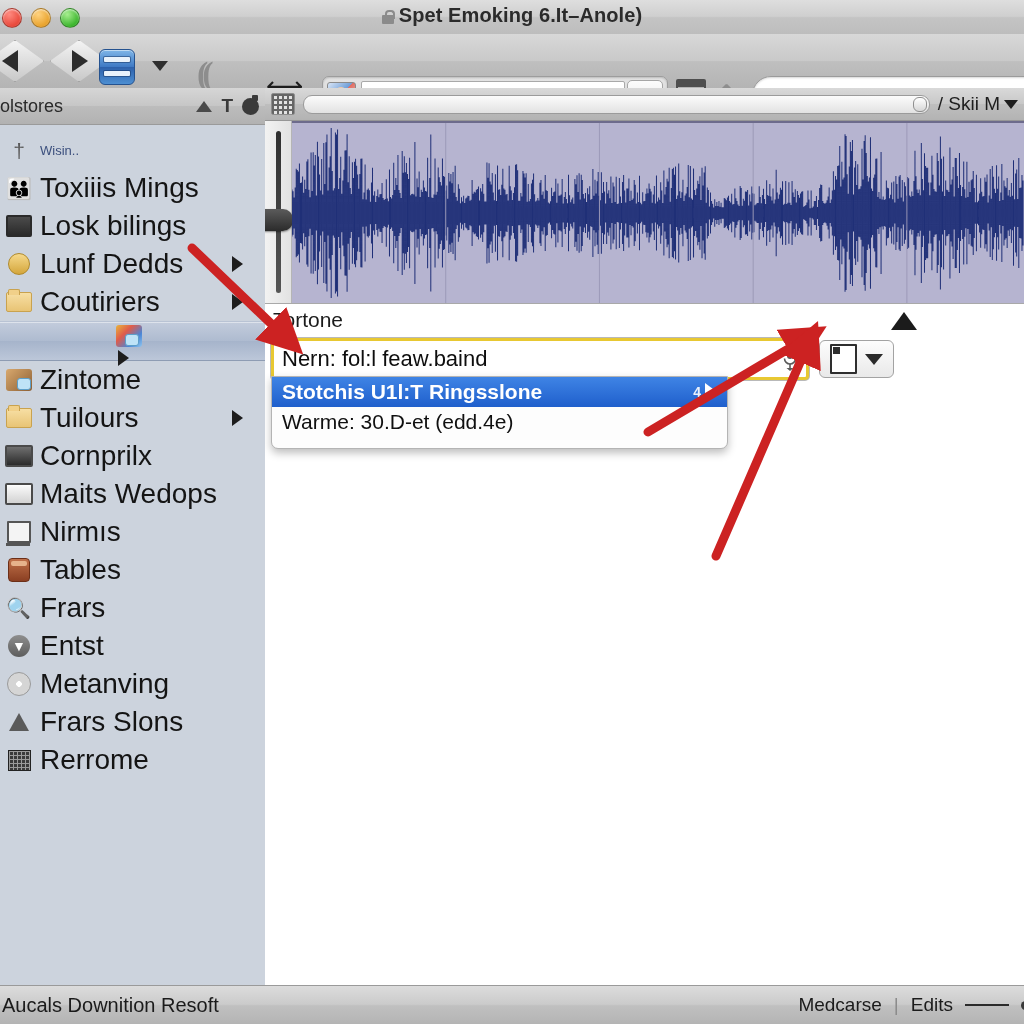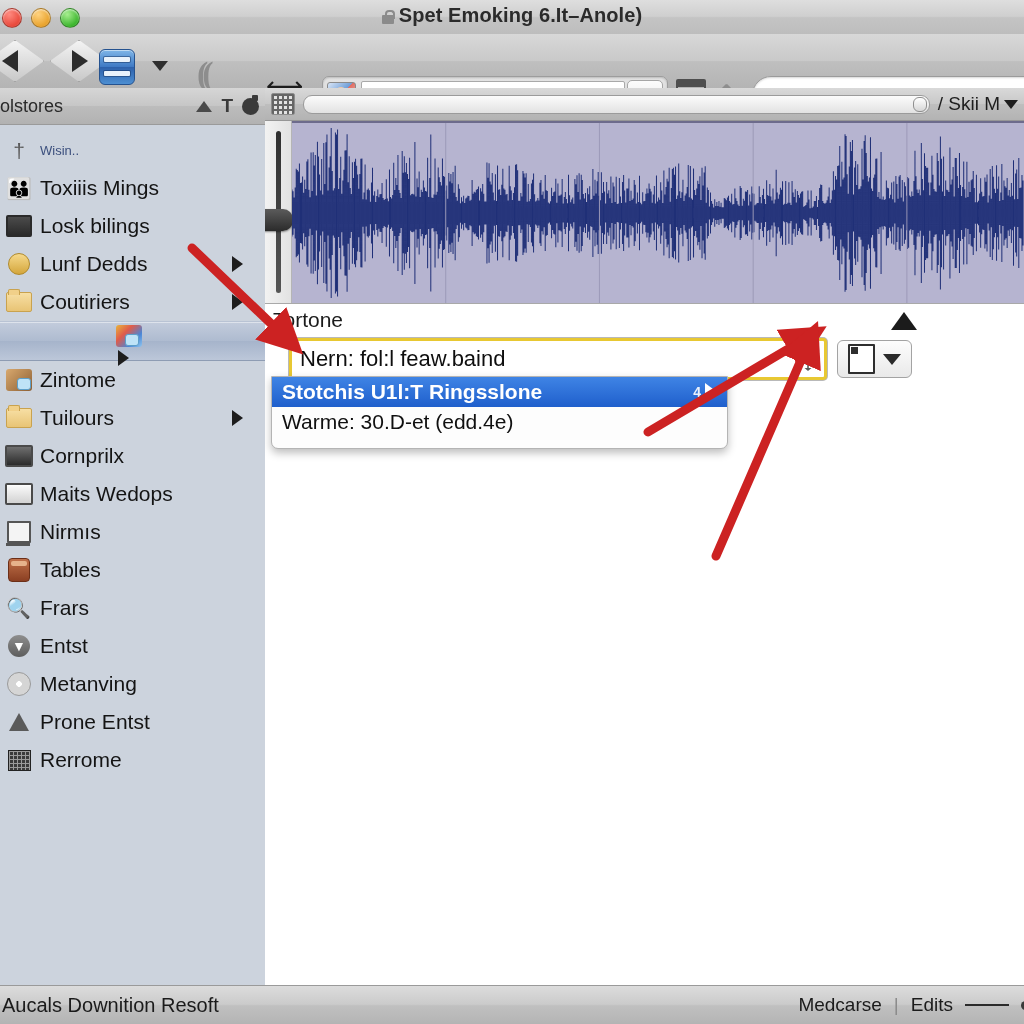--- a/index.html
+++ b/index.html
@@ -234,21 +234,21 @@
     border-top: 1px solid #b9c3d4;
     border-bottom: 1px solid #8e9cb3;
     box-shadow: inset 0 1px 0 rgba(255,255,255,.45);
     flex-direction: column;
   }
   .si-icon {
     width: 30px; height: 28px; flex: 0 0 auto; margin-right: 6px;
     position: relative; display: flex; align-items: center; justify-content: center;
   }
   .si-label {
-    font-size: 21px; color: #141414; white-space: nowrap;
+    font-size: 28px; color: #141414; white-space: nowrap;
     overflow: hidden; text-overflow: ellipsis; flex: 1 1 auto;
   }
   .si-label.link { color: #3b4f7d; font-size: 13px; }
   .si-arrow {
     width: 0; height: 0; flex: 0 0 auto;
     border-top: 8px solid transparent; border-bottom: 8px solid transparent;
     border-left: 11px solid #1d1d1d; margin-right: 16px;
   }
 
   
@@ -356,21 +356,21 @@
     font-size: 21px; color: #1b1b1b;
   }
   .ring-top-tri {
     position: absolute; left: 626px; top: 8px;
     width: 0; height: 0;
     border-left: 13px solid transparent; border-right: 13px solid transparent;
     border-bottom: 18px solid #1b1b1b; cursor: pointer;
   }
   .combo-row {
     position: absolute; left: 6px; top: 34px;
-    display: flex; align-items: center; gap: 10px; margin-left: 18px;
+    display: flex; align-items: center; gap: 10px;
   }
   .combo-field {
     width: 516px; height: 36px;
     background: #ffffff;
     border: 3px solid #e8c832; border-radius: 4px;
     display: flex; align-items: center; padding: 0 8px;
     box-shadow: 0 0 0 1px #b9b9b9;
   }
   .combo-value {
     flex: 1 1 auto; font-size: 22px; color: #0e0e0e; white-space: nowrap;
@@ -610,21 +610,21 @@
           <div class="side-item">
             <span class="si-icon">
               <span class="ic-disc"></span>
             </span>
             <span class="si-label">Metanving</span>
           </div>
           <div class="side-item">
             <span class="si-icon">
               <span class="ic-cone"></span>
             </span>
-            <span class="si-label">Prone Entst</span>
+            <span class="si-label">Frars Slons</span>
           </div>
           <div class="side-item">
             <span class="si-icon">
               <span class="ic-grid"></span>
             </span>
             <span class="si-label">Rerrome</span>
           </div>
         </div>
     </div>
 

